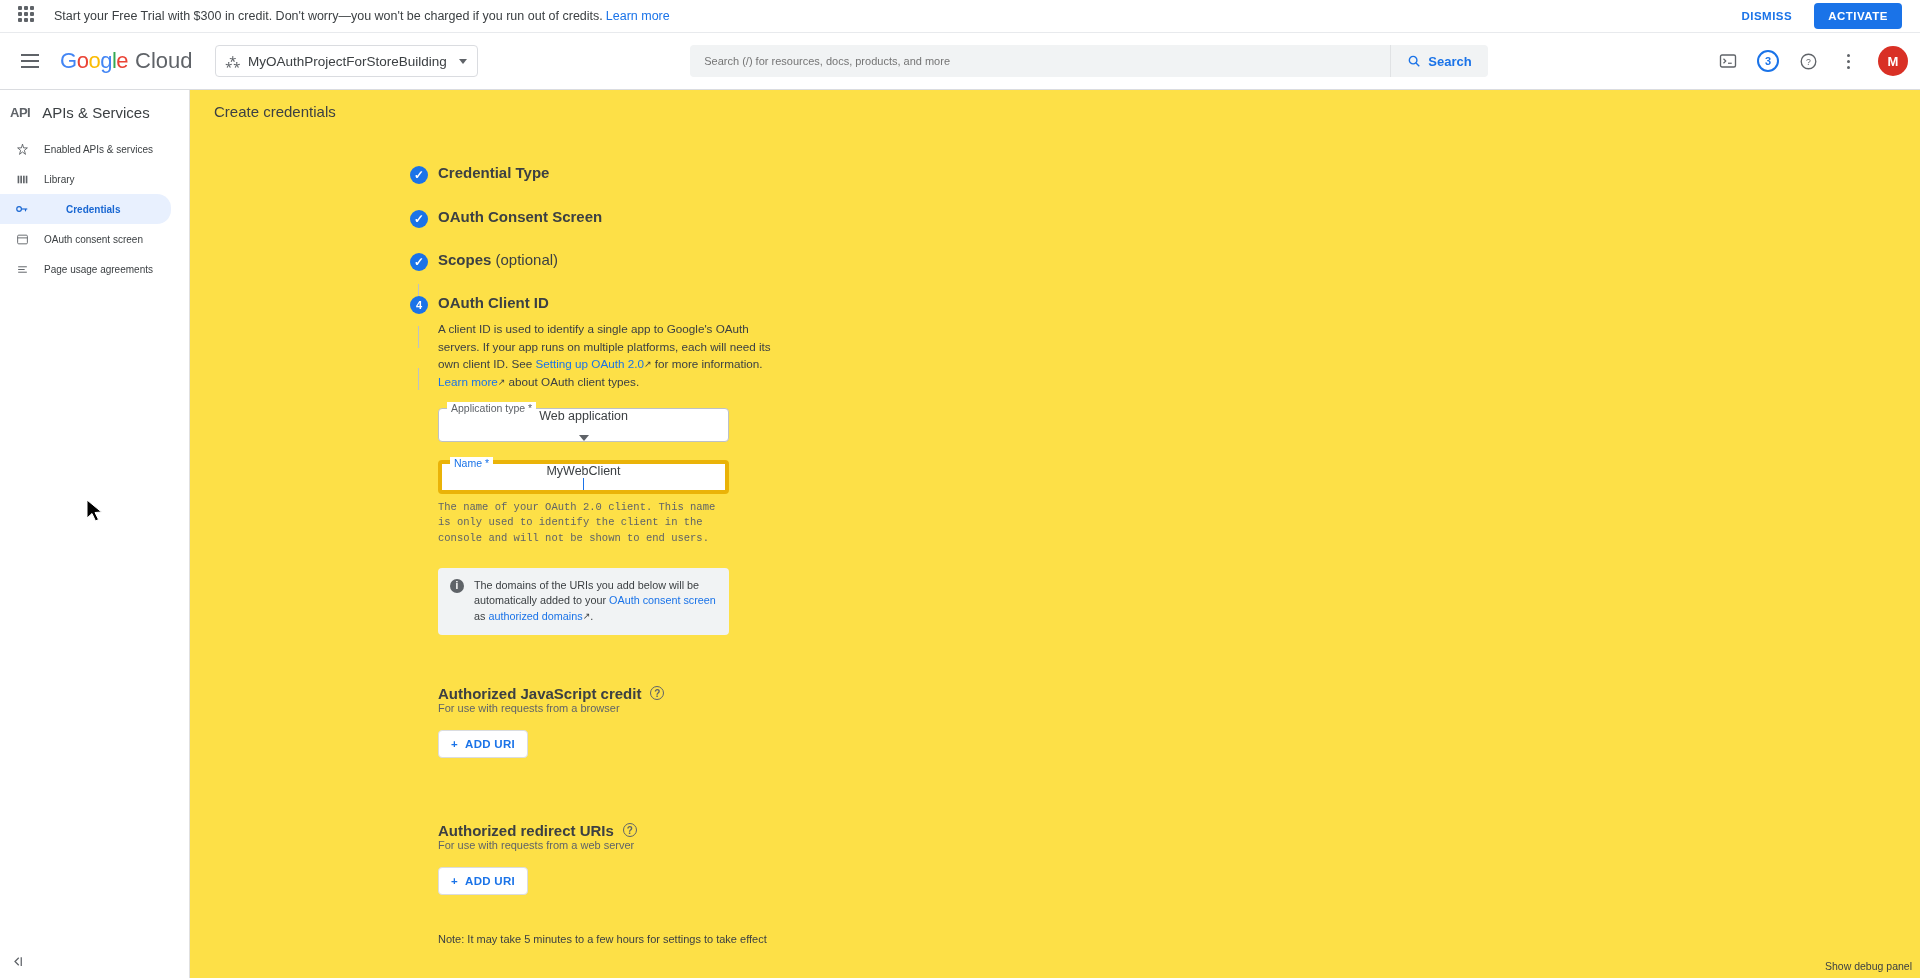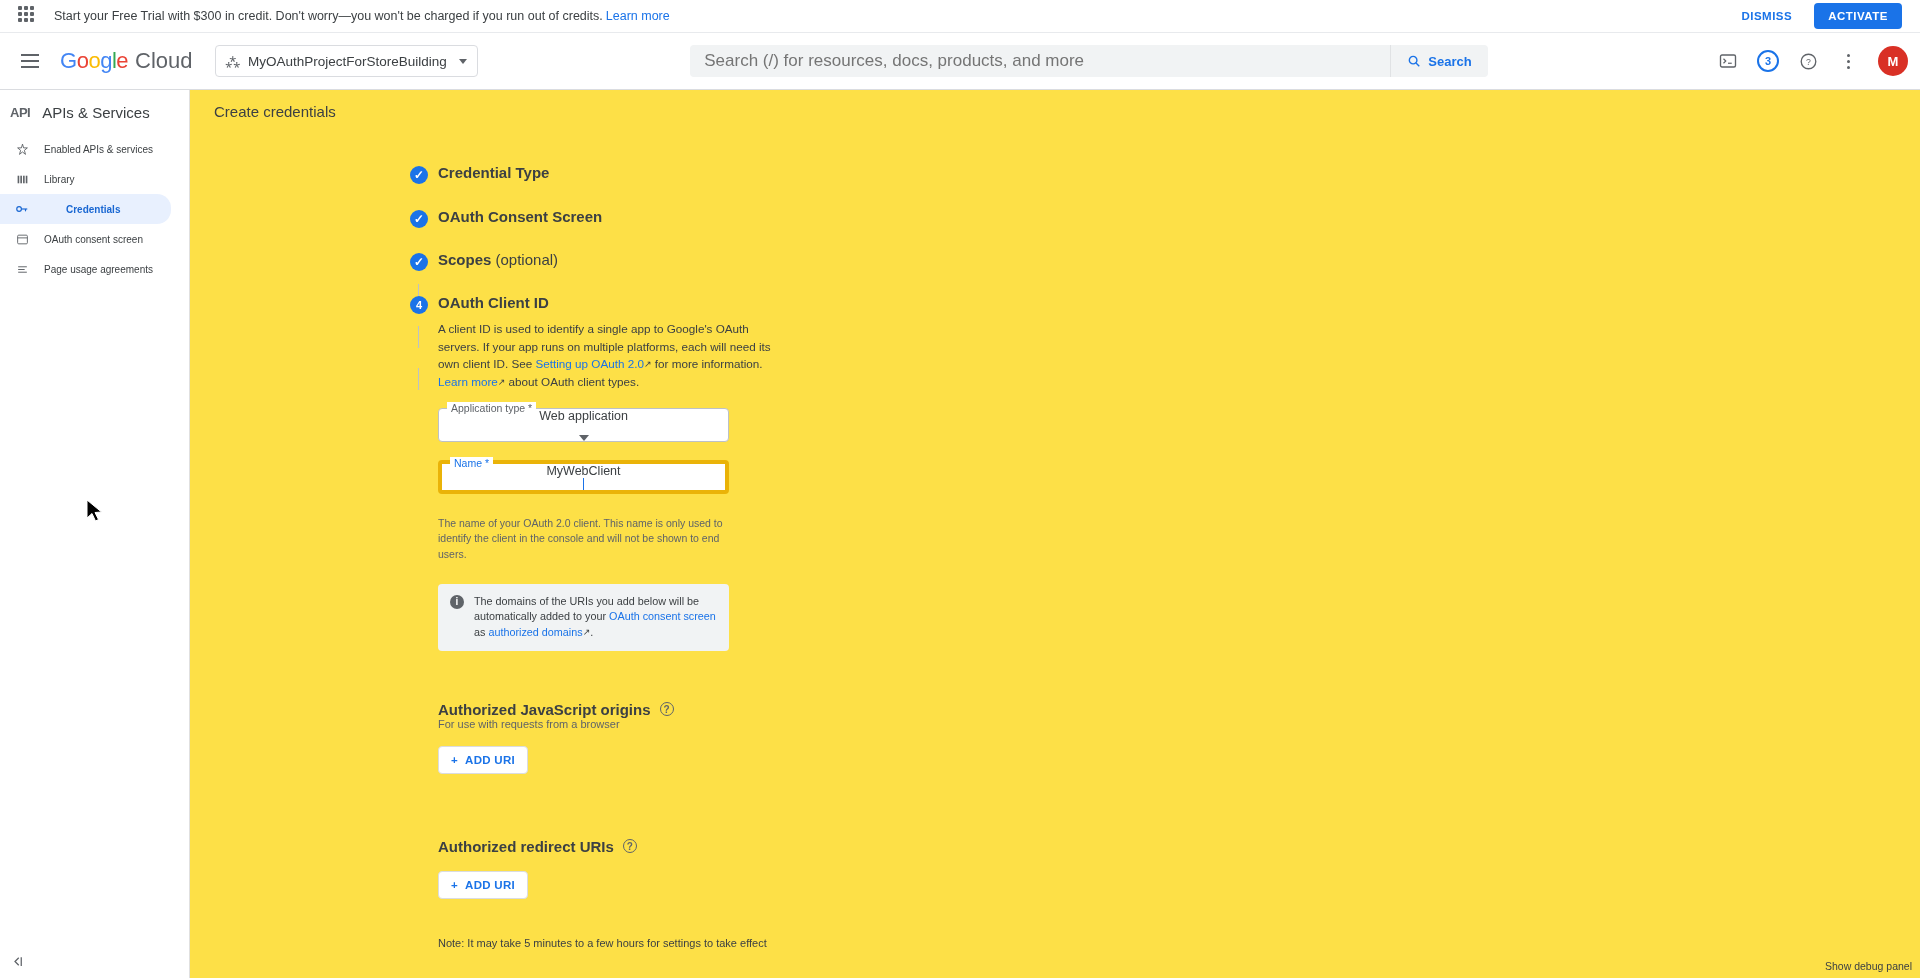--- a/index.html
+++ b/index.html
@@ -87,21 +87,21 @@
   }
   .search-wrap { flex: 1 1 auto; display: flex; justify-content: center; }
   .search-box {
     display: flex; align-items: center;
     width: 700px; height: 32px;
     background: #f1f3f4; border-radius: 4px 0 0 4px;
     padding: 0 12px;
   }
   .search-box input {
     border: none; outline: none; background: transparent;
-    font-size: 17px; color: #3c4043; width: 100%;
+    font-size: 11px; color: #3c4043; width: 100%;
     font-family: "Liberation Sans", sans-serif;
   }
   .search-btn {
     height: 32px; display: flex; align-items: center; gap: 7px;
     background: #f1f3f4; border: none; border-left: 1px solid #e0e2e4;
     border-radius: 0 4px 4px 0;
     padding: 0 16px; cursor: pointer;
     font-size: 13px; color: #1a73e8; font-weight: 600;
   }
   .topbar-icons { display: flex; align-items: center; gap: 4px; margin-left: 10px;}
@@ -203,21 +203,21 @@
   .field.focused .field-label { color: #1a73e8; }
   .field-value { flex: 1 1 auto; }
   .caret-field {
     width:0;height:0;border-left:5px solid transparent;border-right:5px solid transparent;
     border-top:6px solid #5f6368;
   }
   .caret-bar {
     width: 1px; height: 15px; background: #1a73e8; display:inline-block;
   }
   .helper {
-    font-size: 10.5px; color: #5f6368; margin-top: 22px; line-height: 1.45; max-width: 290px;
+    font-size: 10.5px; color: #5f6368; margin-top: 6px; line-height: 1.45; max-width: 290px; font-family: Liberation Mono, monospace;
   }
 
   .info-box {
     margin-top: 22px; width: 291px;
     background: #f1f3f4; border-radius: 4px;
     display: flex; gap: 10px; padding: 10px 12px;
     font-size: 10.8px; color: #3c4043; line-height: 1.45;
   }
   .info-icon {
     flex: 0 0 auto; width: 14px; height: 14px; border-radius: 50%;
@@ -459,34 +459,35 @@
         
         <div class="info-box">
           <span class="info-icon">i</span>
           <span>
             <span>The domains of the URIs you add below will be automatically added to your </span><a class="lnk">OAuth consent screen</a><span> as </span><a class="lnk">authorized domains</a><span class="ext">↗</span><span>.</span>
           </span>
         </div>
 
         
         <div class="section-title">
-          <span>Authorized JavaScript origins</span>
+          <span>Authorized JavaScript credit</span>
           <span class="help-circle">?</span>
         </div>
         <div class="sub-note">For use with requests from a browser</div>
         <button class="btn-outline">
           <span>+</span>
           <span>ADD URI</span>
         </button>
 
         
         <div class="section-title" style="margin-top:64px">
           <span>Authorized redirect URIs</span>
           <span class="help-circle">?</span>
         </div>
+        <div class="sub-note">For use with requests from a web server</div>
         <button class="btn-outline">
           <span>+</span>
           <span>ADD URI</span>
         </button>
 
         <div class="note-line">Note: It may take 5 minutes to a few hours for settings to take effect</div>
 
         
       </div>
 

